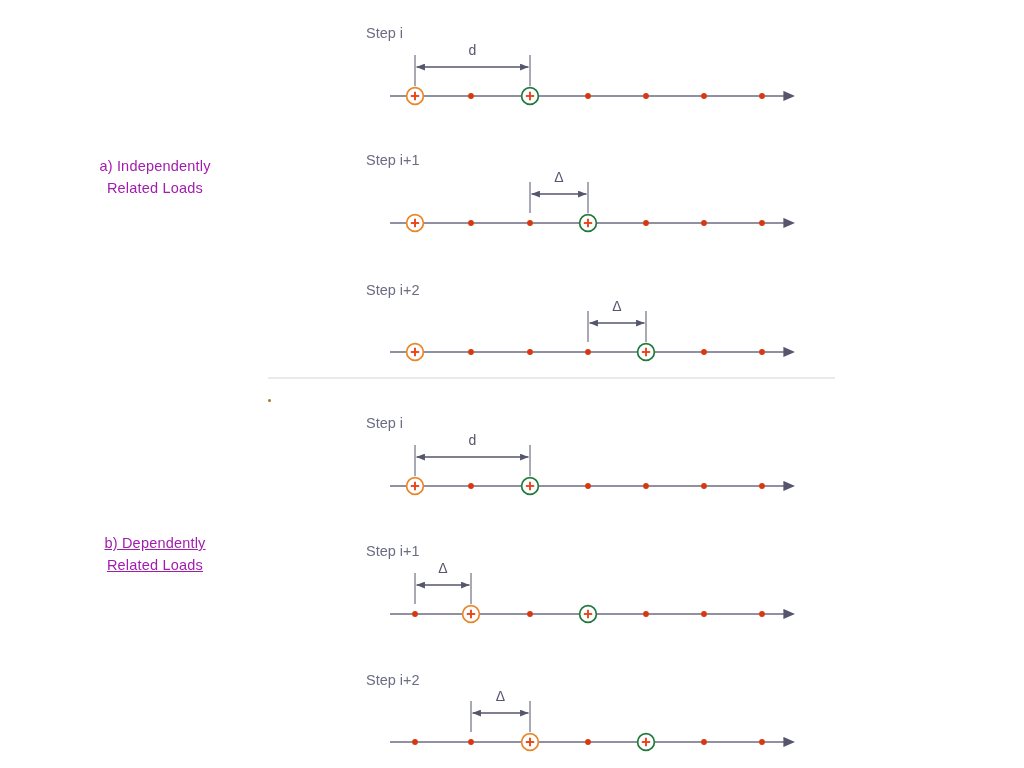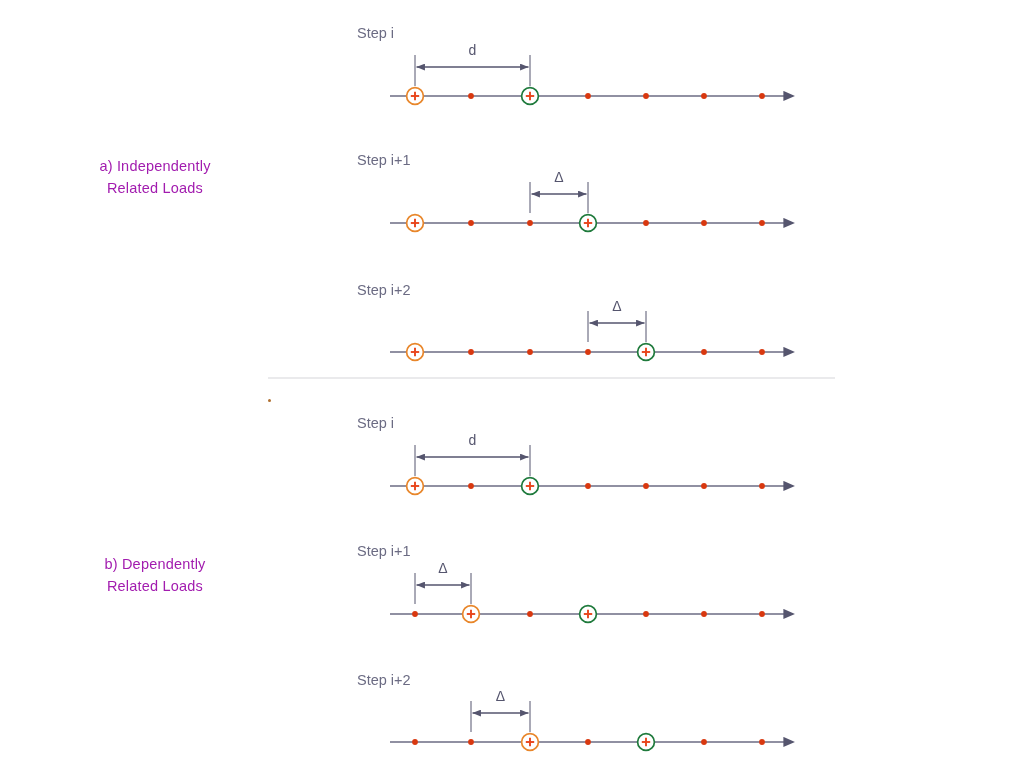--- a/index.html
+++ b/index.html
@@ -34,20 +34,21 @@
     width: 260px;
   }
   .group-label .l1 { display: block; }
   .group-label .l2 { display: block; }
   .step-label {
     position: absolute;
     color: #6b6b83;
     font-family: "Liberation Sans", sans-serif;
     font-size: 14.5px;
     white-space: nowrap;
+    margin-left: 9px;
   }
   .dim-label {
     position: absolute;
     color: #55556e;
     font-family: "Liberation Sans", sans-serif;
     font-size: 14px;
     white-space: nowrap;
     transform: translateX(-50%);
   }
   .tiny-dot {
@@ -217,21 +218,21 @@
 </svg>
 
 <div id="html-overlay">
     <div class="group-label" style="left: 25px; top: 155px;"><span class="l1">a) Independently</span><span class="l2">Related Loads</span></div>
     <div class="dim-label" style="left: 472.5px; top: 42px;">d</div>
     <div class="step-label" style="left: 357px; top: 25px;">Step i</div>
     <div class="dim-label" style="left: 559px; top: 169px;">Δ</div>
     <div class="step-label" style="left: 357px; top: 152px;">Step i+1</div>
     <div class="dim-label" style="left: 617px; top: 298px;">Δ</div>
     <div class="step-label" style="left: 357px; top: 282px;">Step i+2</div>
-    <div class="group-label" style="left: 25px; top: 553px;"><span class="l1">b) Dependently</span><span class="l2">Related Loads</span></div>
+    <div class="group-label" style="left: 25px; top: 532px; text-decoration: underline;"><span class="l1">b) Dependently</span><span class="l2">Related Loads</span></div>
     <div class="dim-label" style="left: 472.5px; top: 432px;">d</div>
     <div class="step-label" style="left: 357px; top: 415px;">Step i</div>
     <div class="dim-label" style="left: 443px; top: 560px;">Δ</div>
     <div class="step-label" style="left: 357px; top: 543px;">Step i+1</div>
     <div class="dim-label" style="left: 500.5px; top: 688px;">Δ</div>
     <div class="step-label" style="left: 357px; top: 672px;">Step i+2</div>
     <div class="tiny-dot" style="left: 268px; top: 399px;"></div>
   </div>
 
 </body></html>

